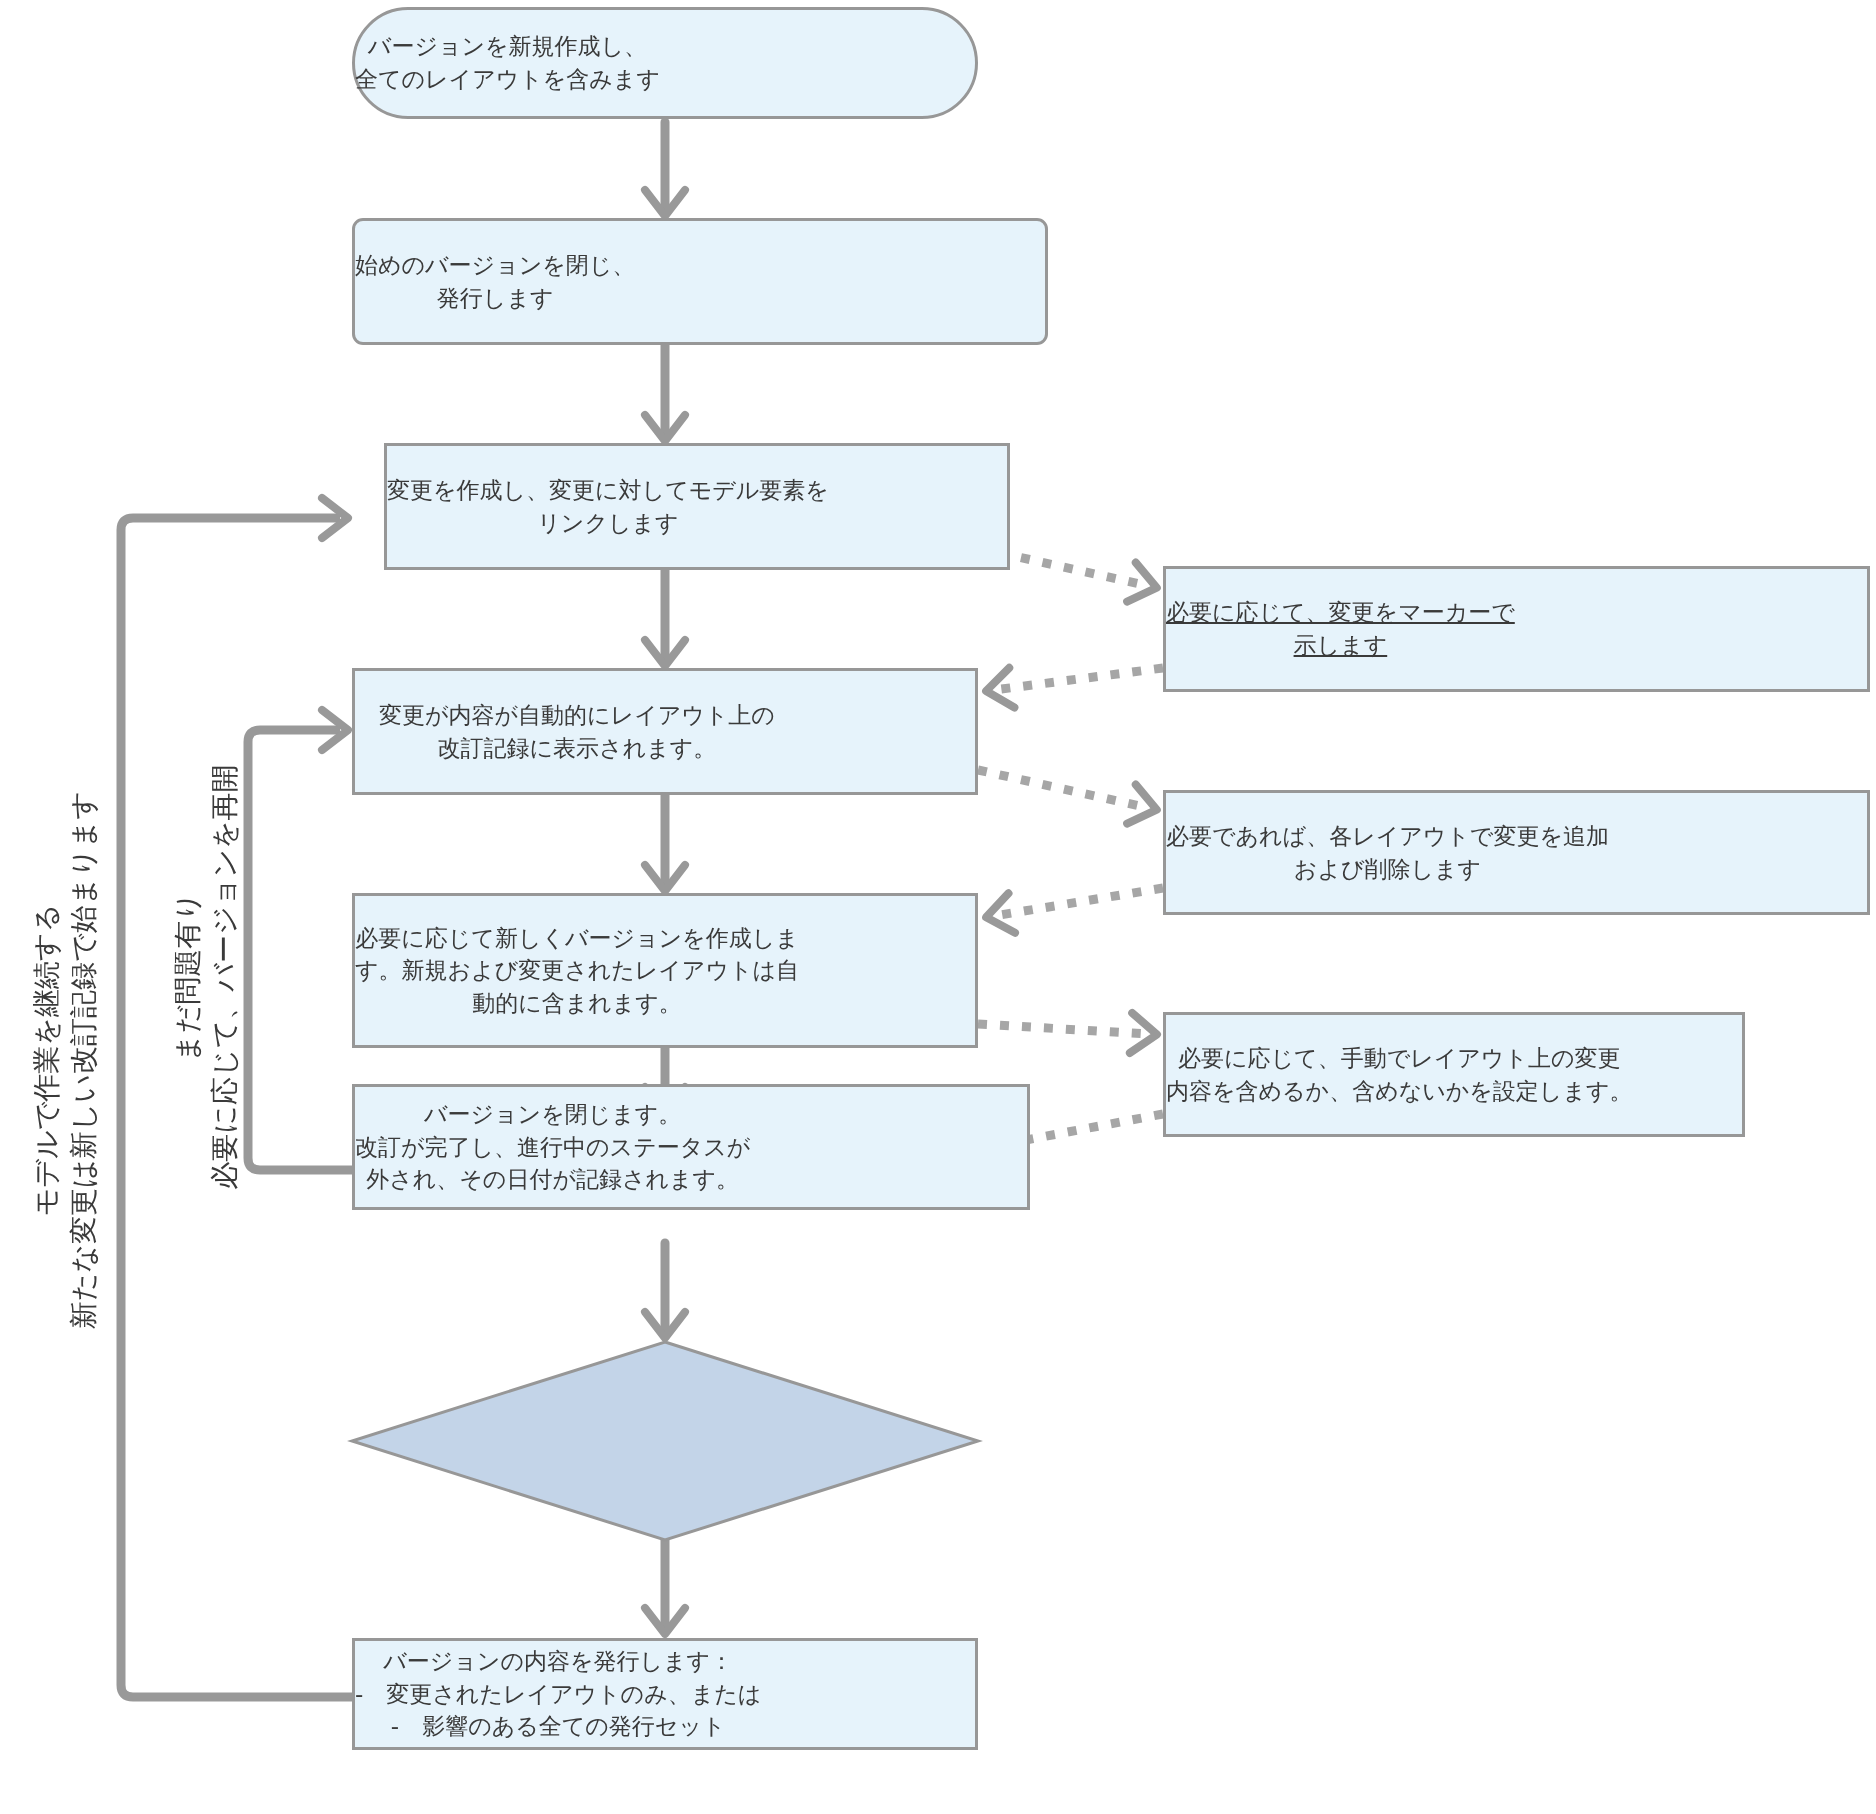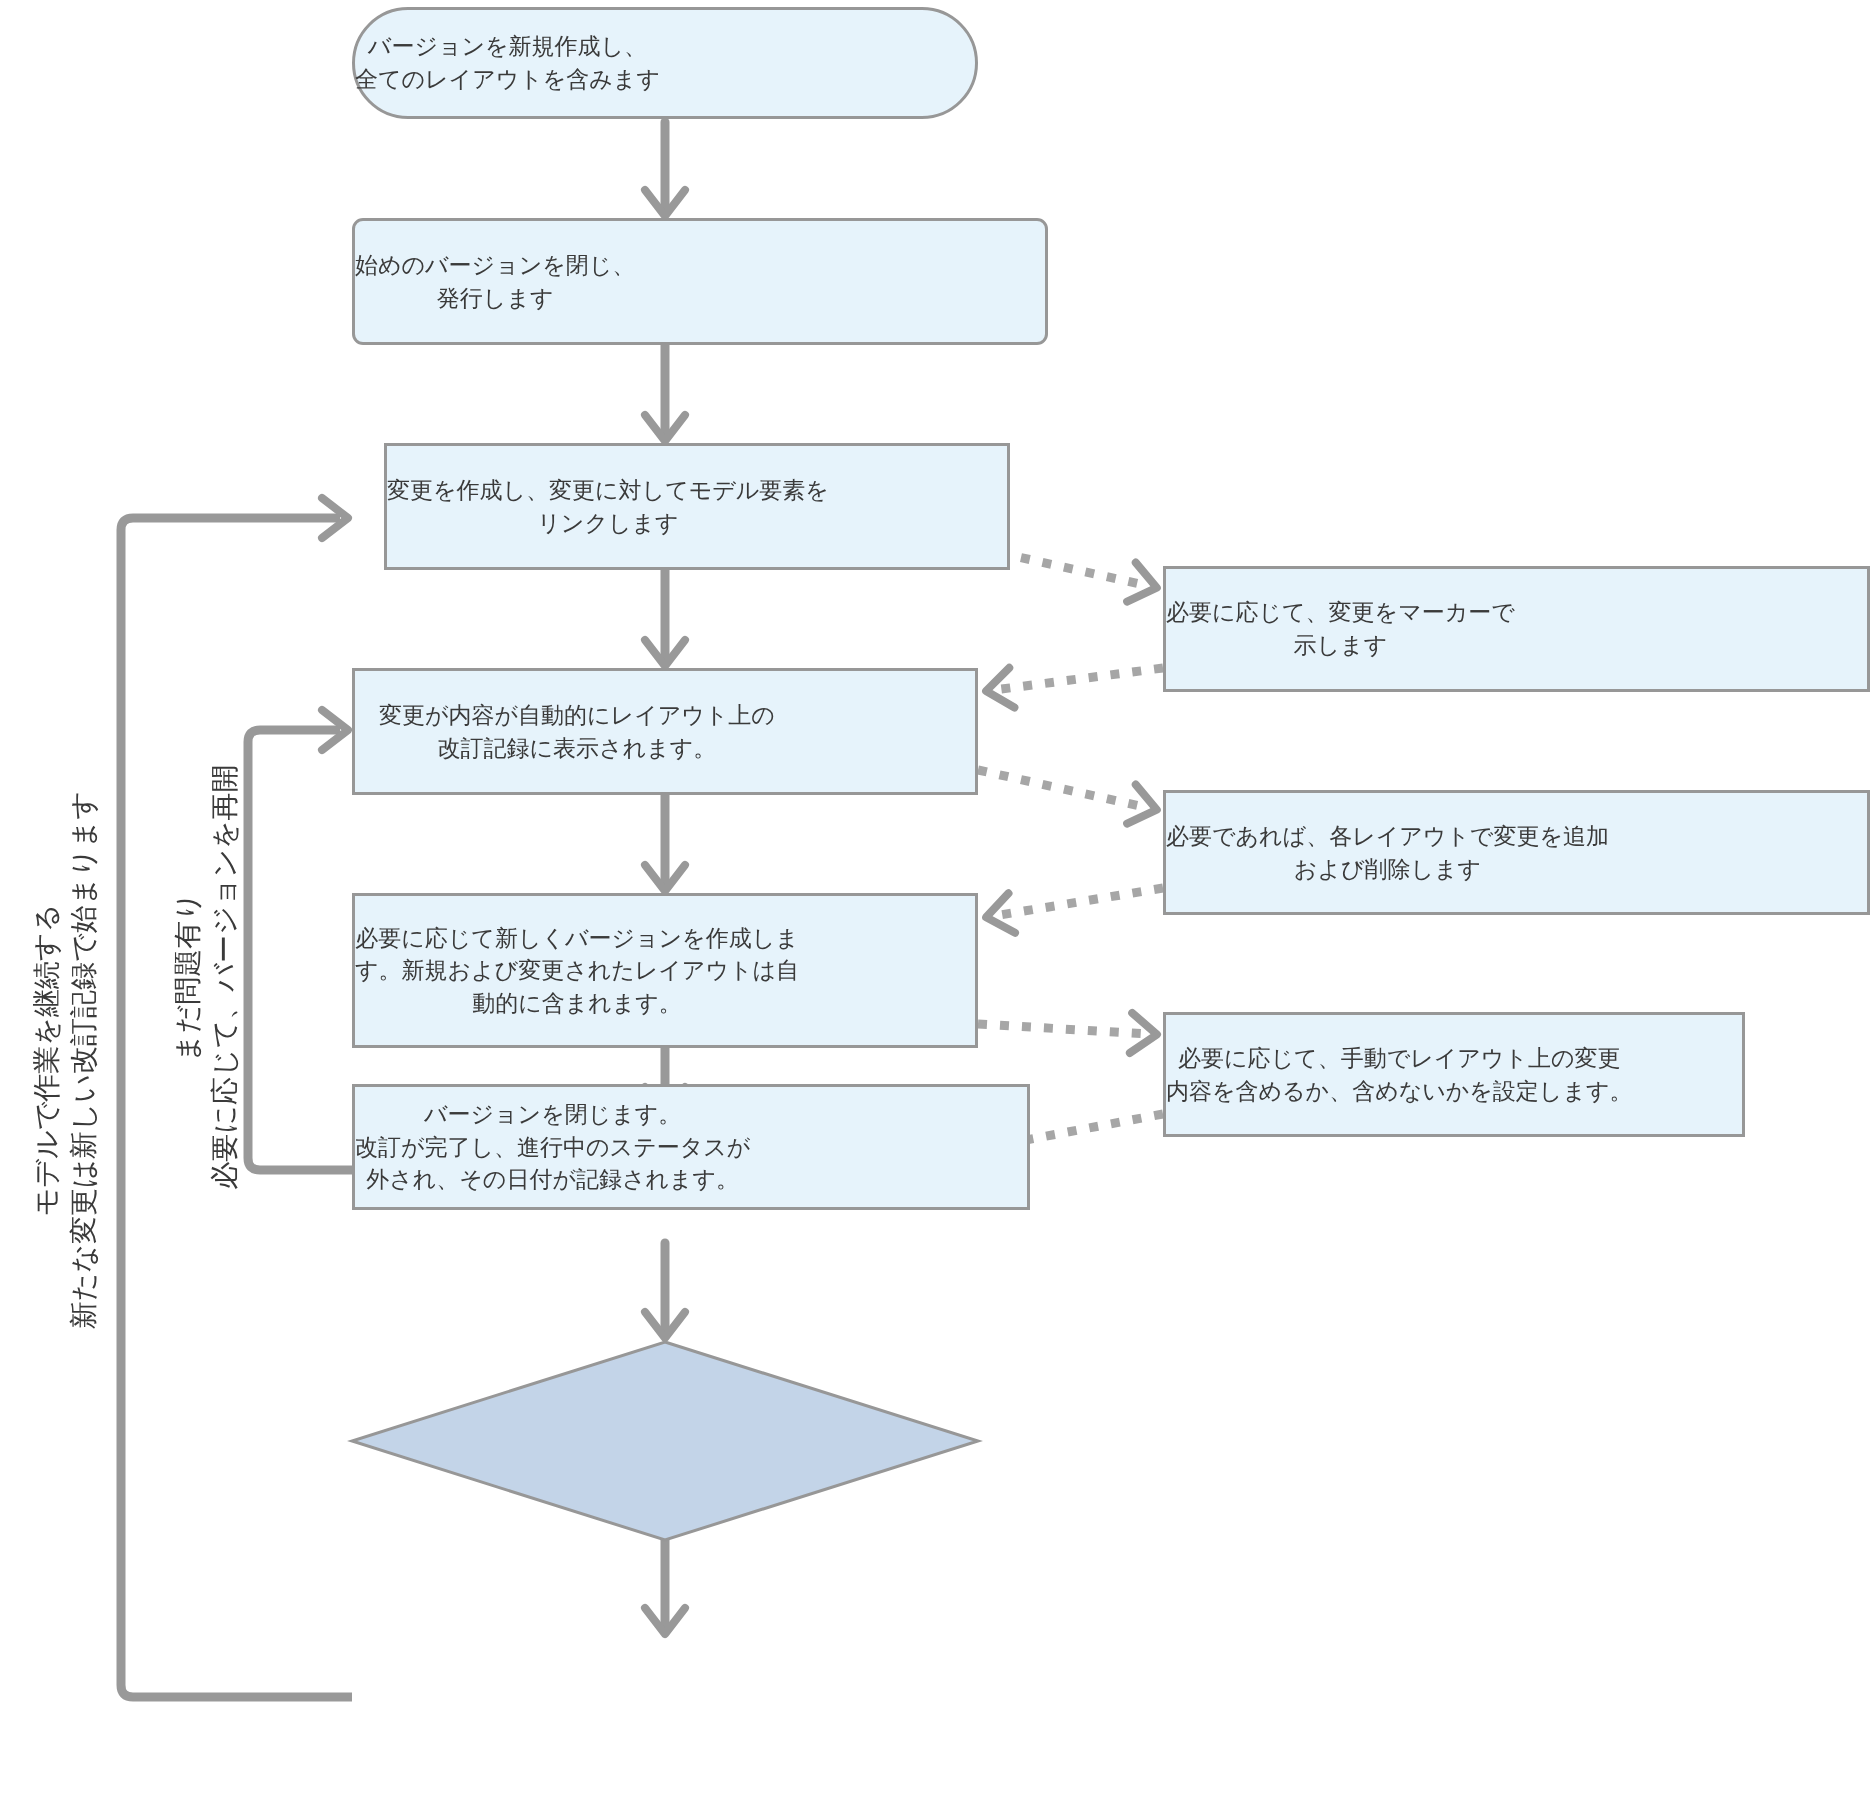--- a/index.html
+++ b/index.html
@@ -115,22 +115,27 @@
 動的に含まれます。</span>
   </div>
 
   <div class="node" style="left:352px; top:1084px; width:678px; height:126px;">
     <span>バージョンを閉じます。
 改訂が完了し、進行中のステータスが
 外され、その日付が記録されます。</span>
   </div>
 
 
+  <div class="node" style="left:352px; top:1638px; width:626px; height:112px;">
+    <span>バージョンの内容を発行します：
+-　変更されたレイアウトのみ、または
+-　影響のある全ての発行セット</span>
+  </div>
 
-  <div class="node" style="left:1163px; top:566px; width:707px; height:126px;">
+  <div class="node" style="left:1163px; top:566px; width:707px; height:126px;text-decoration:underline;">
     <span>必要に応じて、変更をマーカーで
 示します</span>
   </div>
 
   <div class="node" style="left:1163px; top:790px; width:707px; height:125px;">
     <span>必要であれば、各レイアウトで変更を追加
 および削除します</span>
   </div>
 
   <div class="node" style="left:1163px; top:1012px; width:582px; height:125px;">

